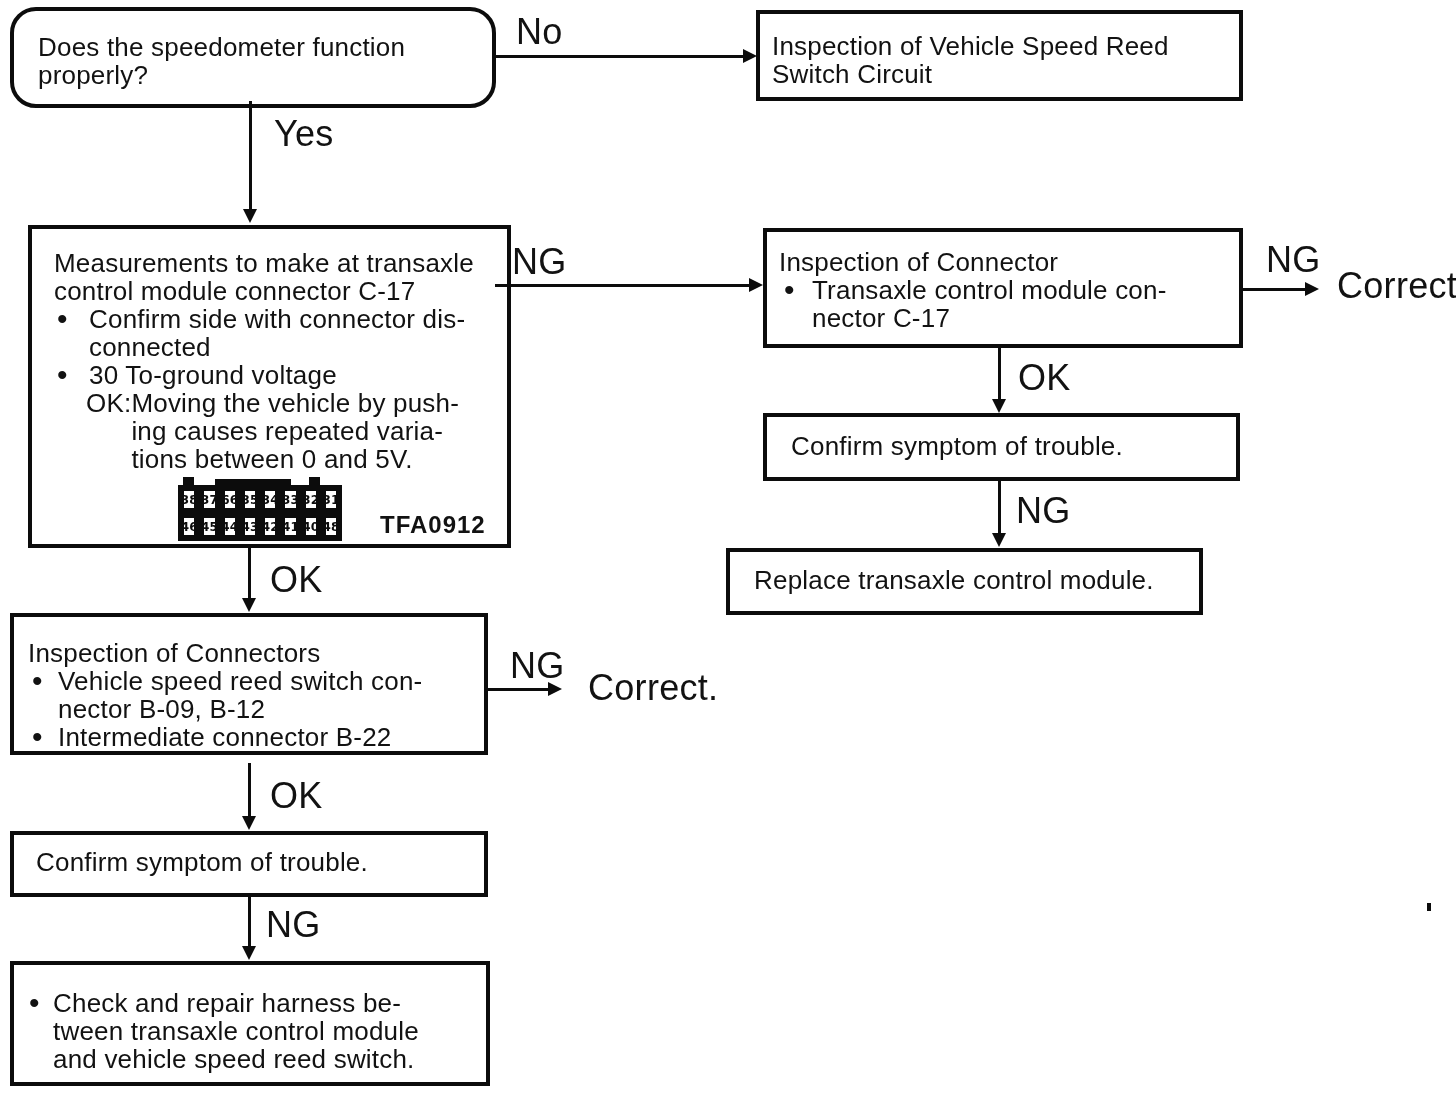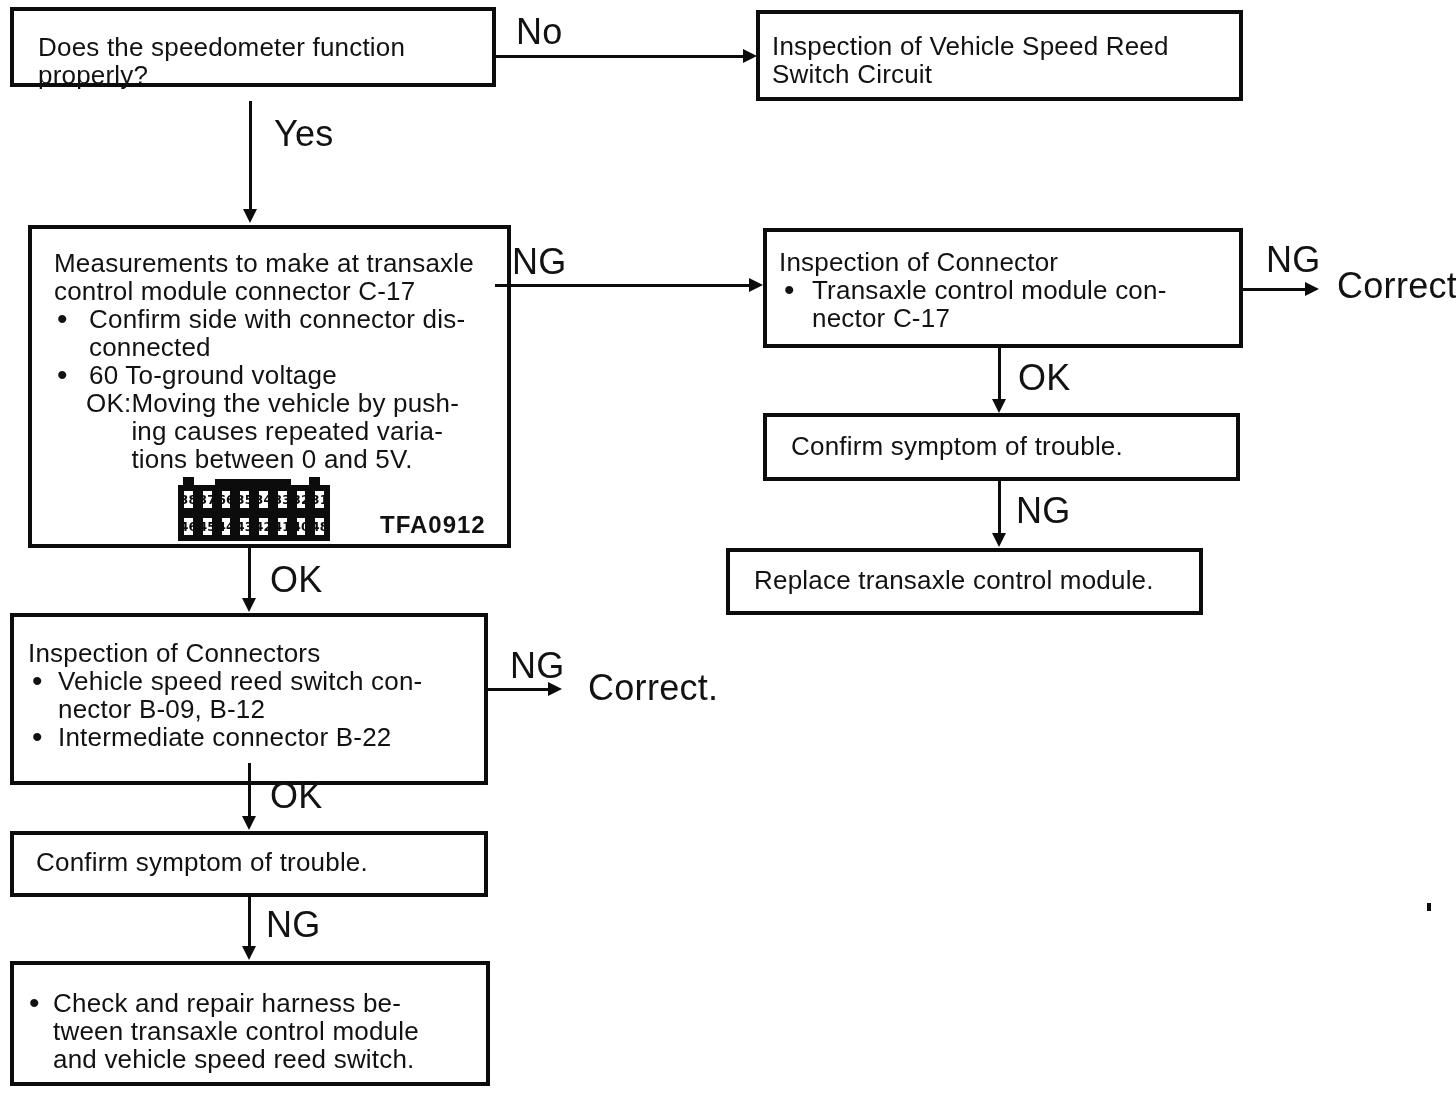--- a/index.html
+++ b/index.html
@@ -28,39 +28,39 @@
   .ah-d { position:absolute; width:0; height:0;
           border-left:7px solid transparent; border-right:7px solid transparent;
           border-top:14px solid #0c0c0c; }
   
   .conn { position:absolute; left:178px; top:477px; width:148px; height:64px; }
   .conn .tab { position:absolute; background:#0c0c0c; }
   .tab-l { left:5px;  top:0; width:11px; height:9px; }
   .tab-c { left:37px; top:2px; width:76px; height:8px; }
   .tab-r { left:131px;top:0; width:11px; height:9px; }
   .conn-body {
-    position:absolute; left:0; top:8px; width:152px; height:56px;
+    position:absolute; left:0; top:8px; width:164px; height:56px;
     box-sizing:border-box; border:5px solid #0c0c0c; background:#0c0c0c;
     display:grid; grid-template-columns:repeat(8,1fr); grid-template-rows:1fr 1fr;
     gap:10px; padding:1px;
   }
   .pin {
     background:#fff; color:#0c0c0c; display:flex; align-items:center; justify-content:center;
     font-size:12px; font-weight:700; font-family:"DejaVu Sans",sans-serif; overflow:hidden;
   }
   .figcode { position:absolute; left:380px; top:511px; font-size:24px; font-weight:700;
              letter-spacing:1px; font-family:"Liberation Sans",sans-serif; }
   .artifact { position:absolute; background:#0c0c0c; }
 </style>
 </head>
 <body>
 
 <div id="canvas">
 
-  <div class="box" style="left:10px; top:7px; width:486px; height:80px; padding:22px 16px 0 24px;">
+  <div class="box" style="left:10px; top:7px; width:486px; height:101px; padding:22px 16px 0 24px;border-radius:26px;">
     <div class="pre">Does the speedometer function
 properly?</div>
   </div>
 
   <div class="hline" style="left:496px; top:55px; width:250px;"></div>
   <div class="ah-r" style="left:743px; top:49px;"></div>
   <div class="lbl" style="left:516px; top:18px;">No</div>
 
   <div class="box" style="left:756px; top:10px; width:487px; height:91px; padding:18px 14px 0 12px;">
     <div class="pre">Inspection of Vehicle Speed Reed
@@ -74,21 +74,21 @@
   <div class="box" style="left:28px; top:225px; width:483px; height:323px; padding:20px 12px 0 22px;">
     <div class="pre">Measurements to make at transaxle
 control module connector C-17</div>
     <div class="brow">
       <span class="bdot" style="flex-basis:32px; padding-left:3px;">•</span>
       <span class="btxt">Confirm side with connector dis-
 connected</span>
     </div>
     <div class="brow">
       <span class="bdot" style="flex-basis:32px; padding-left:3px;">•</span>
-      <span class="btxt">60 To-ground voltage</span>
+      <span class="btxt">30 To-ground voltage</span>
     </div>
     <div class="okrow" style="margin-left:32px;">
       <span class="oklab">OK:</span>
       <span class="btxt">Moving the vehicle by push-
 ing causes repeated varia-
 tions between 0 and 5V.</span>
     </div>
   </div>
 
   <div class="conn">
@@ -148,21 +148,21 @@
   <div class="lbl" style="left:1016px; top:497px;">NG</div>
 
   <div class="box" style="left:726px; top:548px; width:477px; height:67px; padding:14px 10px 0 24px;">
     <div class="pre">Replace transaxle control module.</div>
   </div>
 
   <div class="vline" style="left:248px; top:548px; height:52px;"></div>
   <div class="ah-d" style="left:242px; top:598px;"></div>
   <div class="lbl" style="left:270px; top:566px;">OK</div>
 
-  <div class="box" style="left:10px; top:613px; width:478px; height:172px; padding:22px 10px 0 14px;">
+  <div class="box" style="left:10px; top:613px; width:478px; height:142px; padding:22px 10px 0 14px;">
     <div class="pre">Inspection of Connectors</div>
     <div class="brow">
       <span class="bdot" style="flex-basis:26px; padding-left:4px;">•</span>
       <span class="btxt">Vehicle speed reed switch con-
 nector B-09, B-12</span>
     </div>
     <div class="brow">
       <span class="bdot" style="flex-basis:26px; padding-left:4px;">•</span>
       <span class="btxt">Intermediate connector B-22</span>
     </div>

